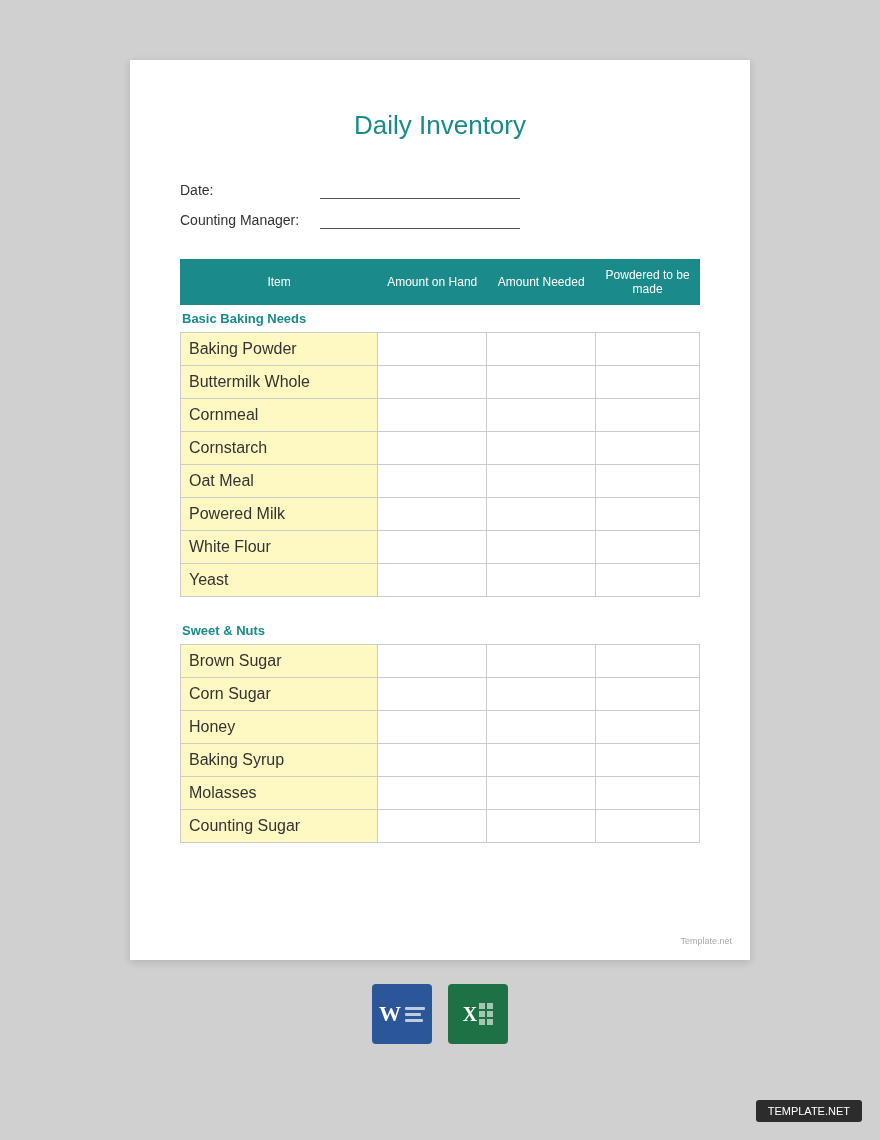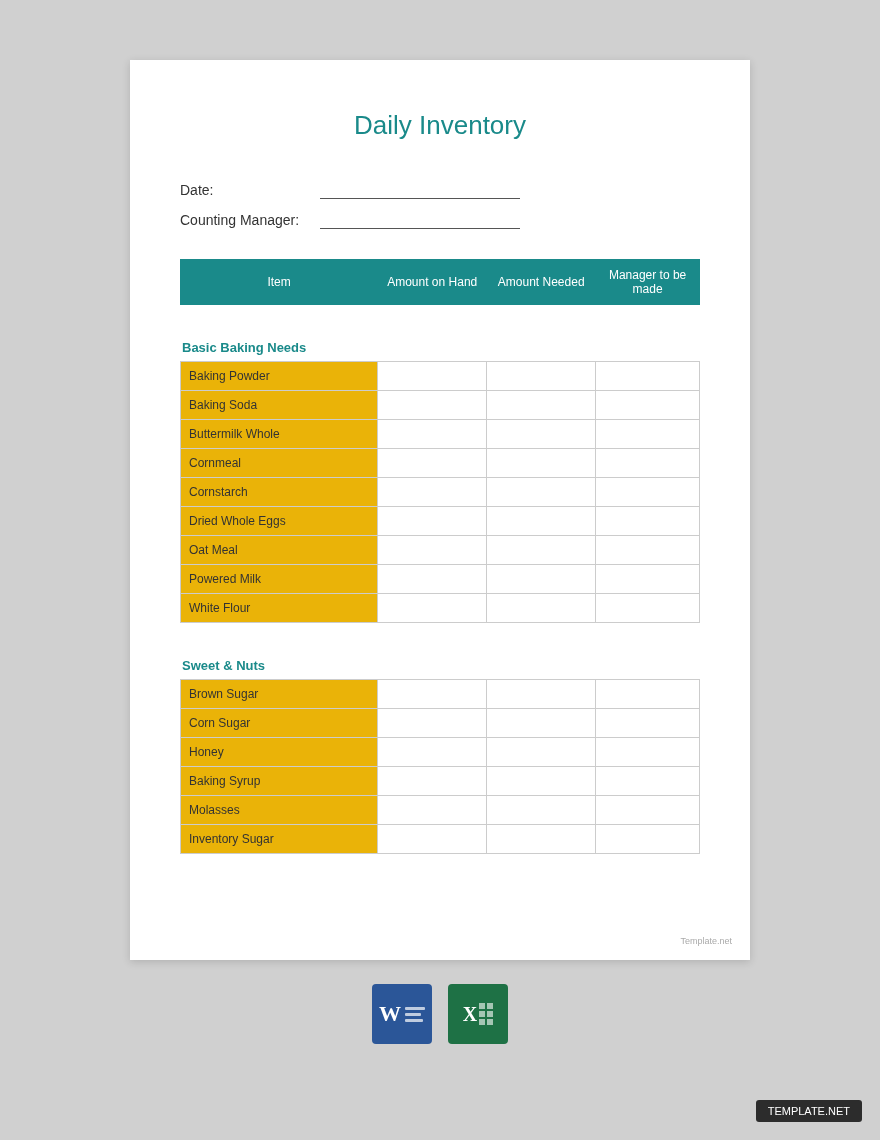--- a/index.html
+++ b/index.html
@@ -57,21 +57,20 @@
       border-bottom: 1px solid #555;
       width: 200px;
       height: 18px;
       outline: none;
       font-size: 13px;
     }
 
     .table-container {
       width: 100%;
       margin-bottom: 20px;
-      margin-top: 29px;
     }
 
     .section-label {
       color: #1a8a8a;
       font-size: 13px;
       font-weight: bold;
       margin-bottom: 0;
       padding: 6px 2px;
     }
 
@@ -94,23 +93,23 @@
       border: 1px solid #1a8a8a;
     }
 
     tbody tr td {
       border: 1px solid #ccc;
       padding: 7px 8px;
       height: 26px;
     }
 
     tbody tr td:first-child {
-      font-size: 12px;
+      font-size: 16px;
       color: #333;
-      background-color: #eab308;
+      background-color: #fef9c3;
     }
 
     tbody tr td:not(:first-child) {
       background-color: #fff;
     }
 
     .watermark {
       position: absolute;
       bottom: 14px;
       right: 18px;
@@ -226,79 +225,73 @@
         <input class="form-line" type="text" style="">
       </div>
     </div>
 
     <table style="margin-bottom:0;">
       <thead>
         <tr>
           <th style="width:38%">Item</th>
           <th style="width:21%">Amount on Hand</th>
           <th style="width:21%">Amount Needed</th>
-          <th style="width:20%">Manager to be made</th>
+          <th style="width:20%">Powdered to be made</th>
         </tr>
       </thead>
     </table>
 
     <div class="table-container">
       <div class="section-label">Basic Baking Needs</div>
       <table>
         <tbody id="basic-baking-body">
         <tr>
       <td style="width:38%">Baking Powder</td>
       <td style="width:21%"></td>
       <td style="width:21%"></td>
       <td style="width:20%"></td>
     </tr>
             <tr>
-      <td style="width:38%">Baking Soda</td>
-      <td style="width:21%"></td>
-      <td style="width:21%"></td>
-      <td style="width:20%"></td>
-    </tr>
-            <tr>
       <td style="width:38%">Buttermilk Whole</td>
       <td style="width:21%"></td>
       <td style="width:21%"></td>
       <td style="width:20%"></td>
     </tr>
             <tr>
       <td style="width:38%">Cornmeal</td>
       <td style="width:21%"></td>
       <td style="width:21%"></td>
       <td style="width:20%"></td>
     </tr>
             <tr>
       <td style="width:38%">Cornstarch</td>
       <td style="width:21%"></td>
       <td style="width:21%"></td>
       <td style="width:20%"></td>
     </tr>
             <tr>
-      <td style="width:38%">Dried Whole Eggs</td>
-      <td style="width:21%"></td>
-      <td style="width:21%"></td>
-      <td style="width:20%"></td>
-    </tr>
-            <tr>
       <td style="width:38%">Oat Meal</td>
       <td style="width:21%"></td>
       <td style="width:21%"></td>
       <td style="width:20%"></td>
     </tr>
             <tr>
       <td style="width:38%">Powered Milk</td>
       <td style="width:21%"></td>
       <td style="width:21%"></td>
       <td style="width:20%"></td>
     </tr>
             <tr>
       <td style="width:38%">White Flour</td>
+      <td style="width:21%"></td>
+      <td style="width:21%"></td>
+      <td style="width:20%"></td>
+    </tr>
+            <tr>
+      <td style="width:38%">Yeast</td>
       <td style="width:21%"></td>
       <td style="width:21%"></td>
       <td style="width:20%"></td>
     </tr>
           </tbody>
       </table>
     </div>
 
     <div class="table-container">
       <div class="section-label">Sweet &amp; Nuts</div>
@@ -328,21 +321,21 @@
       <td style="width:21%"></td>
       <td style="width:20%"></td>
     </tr>
             <tr>
       <td style="width:38%">Molasses</td>
       <td style="width:21%"></td>
       <td style="width:21%"></td>
       <td style="width:20%"></td>
     </tr>
             <tr>
-      <td style="width:38%">Inventory Sugar</td>
+      <td style="width:38%">Counting Sugar</td>
       <td style="width:21%"></td>
       <td style="width:21%"></td>
       <td style="width:20%"></td>
     </tr>
           </tbody>
       </table>
     </div>
 
     <div class="watermark">Template.net</div>
   </div>

